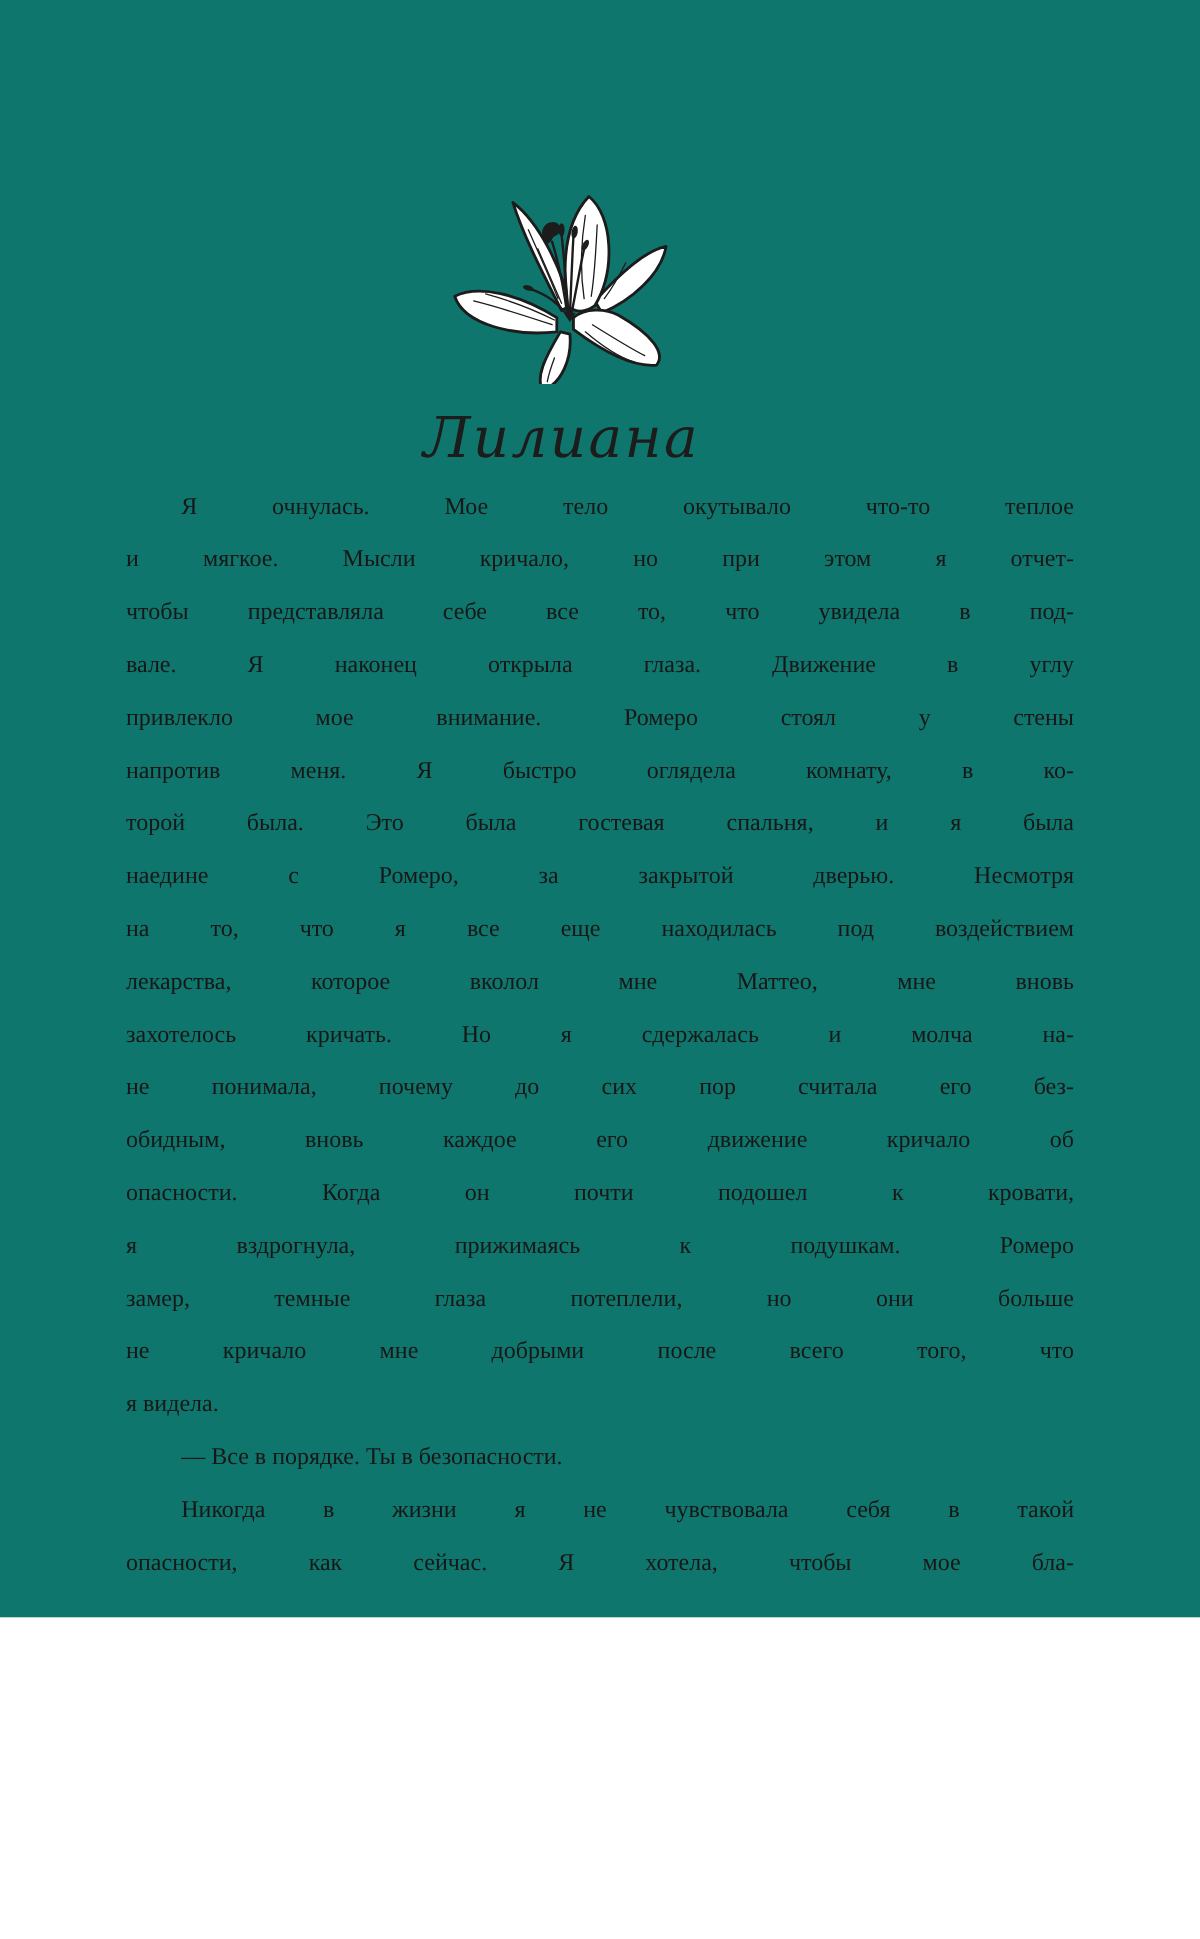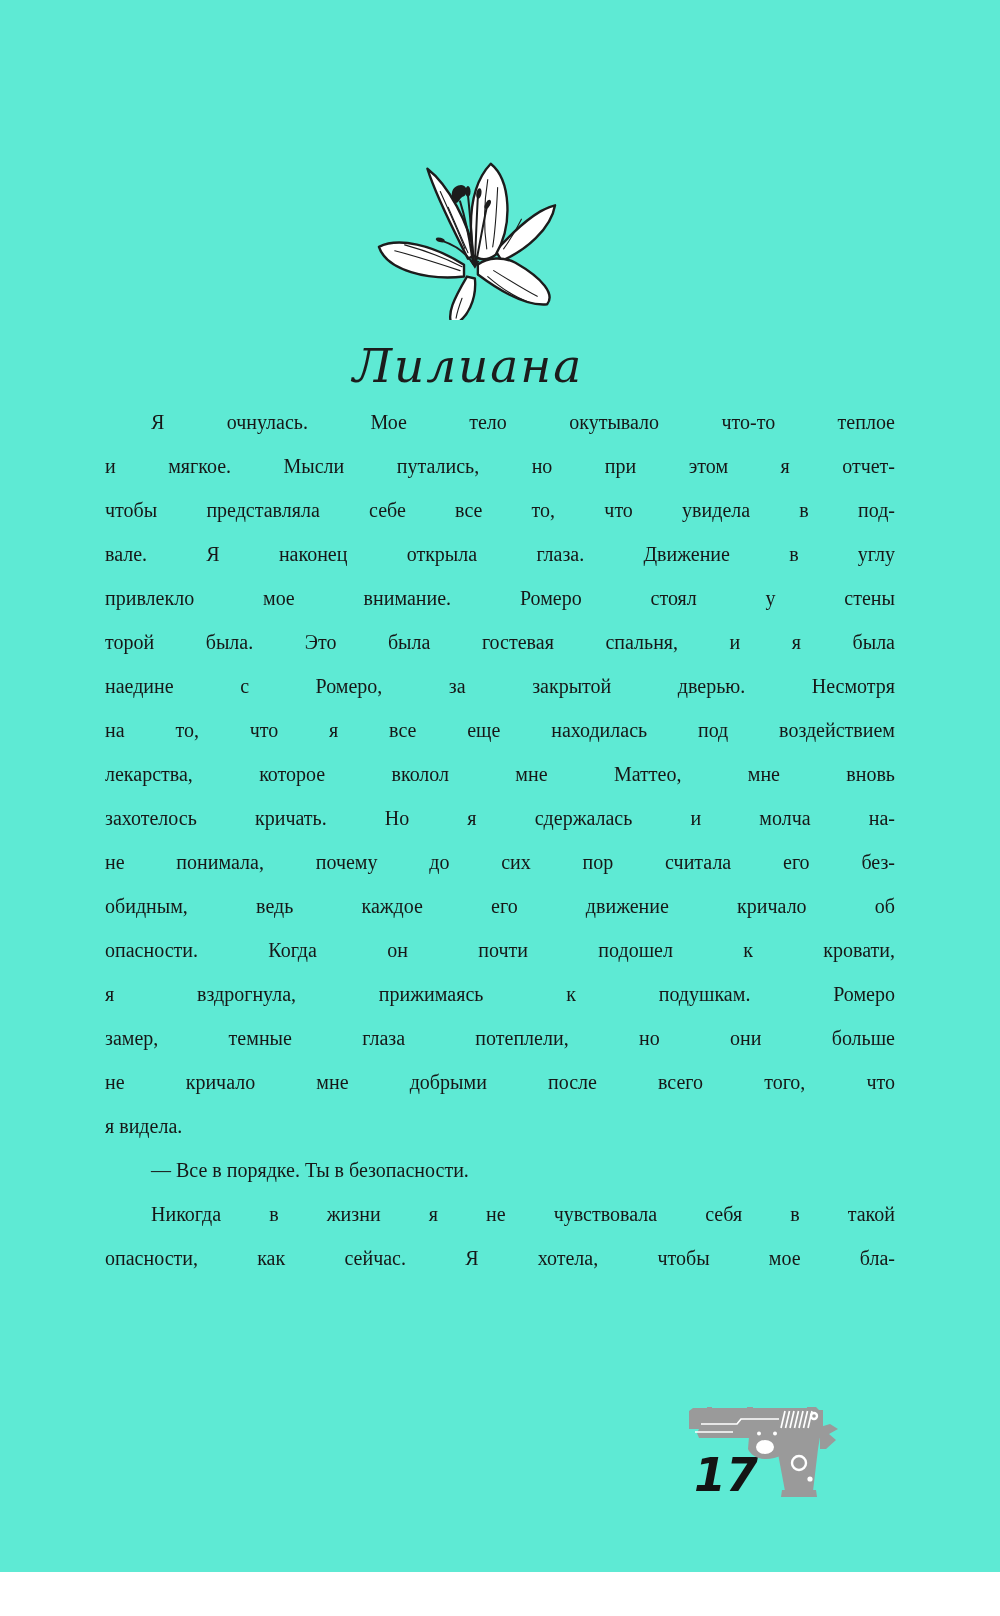--- a/index.html
+++ b/index.html
@@ -1,20 +1,20 @@
 <!DOCTYPE html>
 <html lang="ru"><head>
 <meta charset="utf-8">
 <style>
   html,body{margin:0;padding:0;background:#ffffff;}
   .page{
     position:relative;
     width:1000px;
-    height:1572px;
-    background:#5eead4;
+    height:1348px;
+    background:#0f766e;
     font-family:"Liberation Serif", serif;
     color:#171717;
     overflow:hidden;
   }
   
   .lily{
     position:absolute;
     left:371px; top:148px;
     width:188px; height:172px;
   }
@@ -114,31 +114,32 @@
         <ellipse cx="70" cy="91" rx="4.6" ry="2.2" transform="rotate(15 70 91)"></ellipse>
         <path d="M100,112 L110,112 L105,120 Z"></path>
       </g>
     </svg>
     <div class="chapter-title">Лилиана</div>
   </div>
 
   <div class="body-text">
 
   <div class="line indent">Я очнулась. Мое тело окутывало что-то теплое</div>
-      <div class="line">и мягкое. Мысли путались, но при этом я отчет-</div>
+      <div class="line">и мягкое. Мысли кричало, но при этом я отчет-</div>
       <div class="line">чтобы представляла себе все то, что увидела в под-</div>
       <div class="line">вале. Я наконец открыла глаза. Движение в углу</div>
       <div class="line">привлекло мое внимание. Ромеро стоял у стены</div>
+      <div class="line">напротив меня. Я быстро оглядела комнату, в ко-</div>
       <div class="line">торой была. Это была гостевая спальня, и я была</div>
       <div class="line">наедине с Ромеро, за закрытой дверью. Несмотря</div>
       <div class="line">на то, что я все еще находилась под воздействием</div>
       <div class="line">лекарства, которое вколол мне Маттео, мне вновь</div>
       <div class="line">захотелось кричать. Но я сдержалась и молча на-</div>
       <div class="line">не понимала, почему до сих пор считала его без-</div>
-      <div class="line">обидным, ведь каждое его движение кричало об</div>
+      <div class="line">обидным, вновь каждое его движение кричало об</div>
       <div class="line">опасности. Когда он почти подошел к кровати,</div>
       <div class="line">я вздрогнула, прижимаясь к подушкам. Ромеро</div>
       <div class="line">замер, темные глаза потеплели, но они больше</div>
       <div class="line">не кричало мне добрыми после всего того, что</div>
       <div class="line flush">я видела.</div>
       <div class="line indent flush">—  Все в порядке. Ты в безопасности.</div>
       <div class="line indent">Никогда в жизни я не чувствовала себя в такой</div>
       <div class="line">опасности, как сейчас. Я хотела, чтобы мое бла-</div>
     </div>
 

